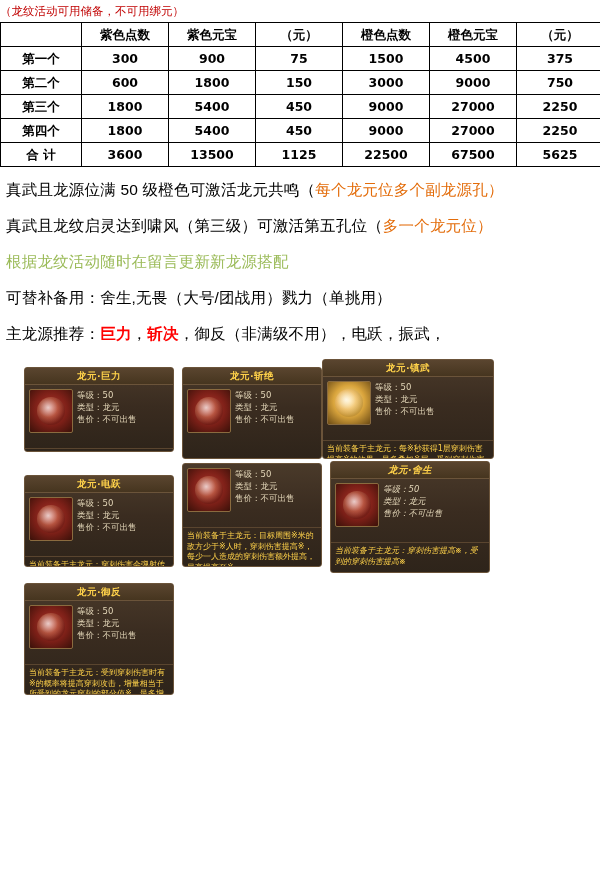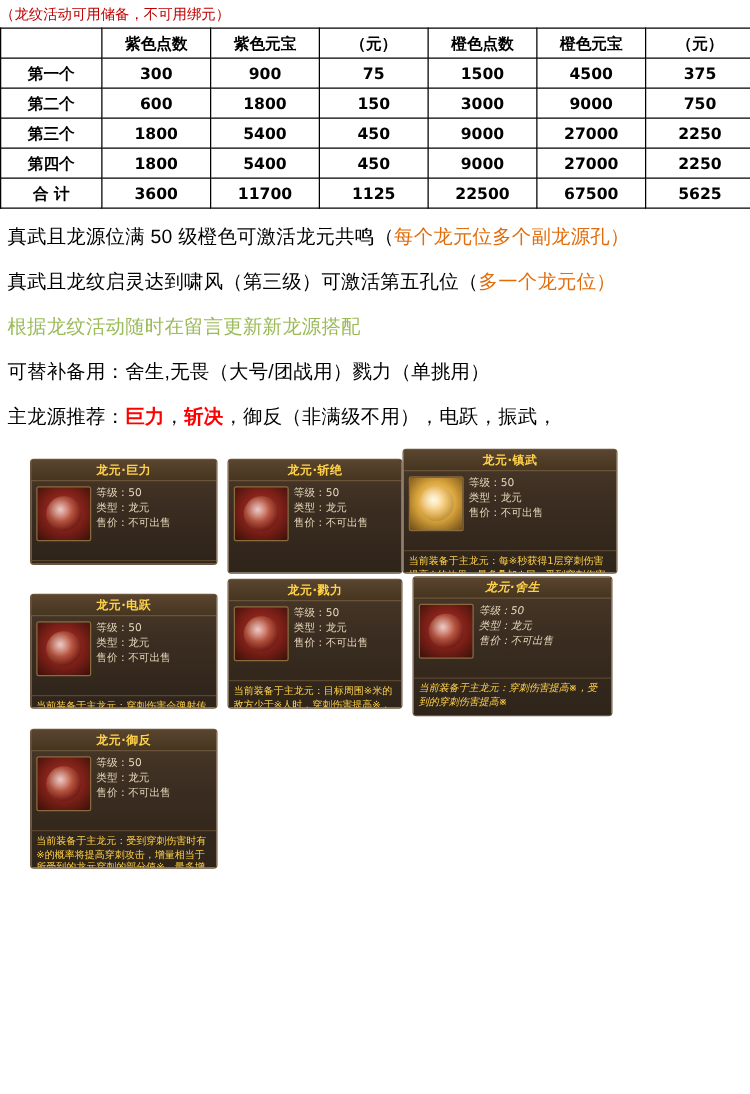--- a/index.html
+++ b/index.html
@@ -178,21 +178,21 @@
         <td>1800</td>
         <td>5400</td>
         <td>450</td>
         <td>9000</td>
         <td>27000</td>
         <td>2250</td>
       </tr>
       <tr>
         <td class="c0">合 计</td>
         <td>3600</td>
-        <td>11700</td>
+        <td>13500</td>
         <td>1125</td>
         <td>22500</td>
         <td>67500</td>
         <td>5625</td>
       </tr>
     </tbody>
   </table>
 
   <div class="para">
     <span>真武且龙源位满 50 级橙色可激活龙元共鸣（</span><span class="orange">每个龙元位多个副龙源孔）</span>
@@ -257,21 +257,20 @@
         <div class="stats">
           <div>等级：50</div>
           <div>类型：龙元</div>
           <div>售价：不可出售</div>
         </div>
       </div>
       <div class="desc">当前装备于主龙元：穿刺伤害会弹射传递给最多※个敌人，每次伤害增加※，触发间隔※秒</div>
     </div>
 
     <div class="card" style="left:182px; top:104px; width:140px; height:104px;">
-      <div class="title-bar">龙元·戮力</div>
       <div class="body">
         <div class="thumb"></div>
         <div class="stats">
           <div>等级：50</div>
           <div>类型：龙元</div>
           <div>售价：不可出售</div>
         </div>
       </div>
       <div class="desc">当前装备于主龙元：目标周围※米的敌方少于※人时，穿刺伤害提高※，每少一人造成的穿刺伤害额外提高，最高提高至※</div>
     </div>

